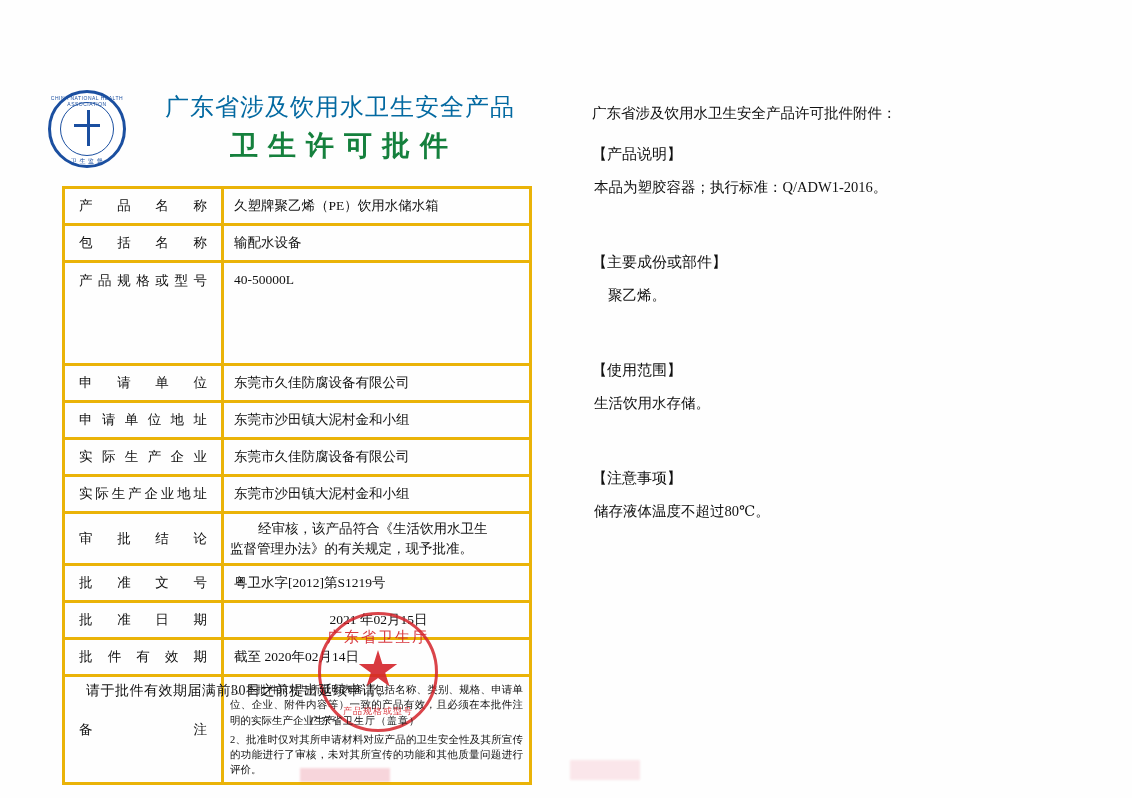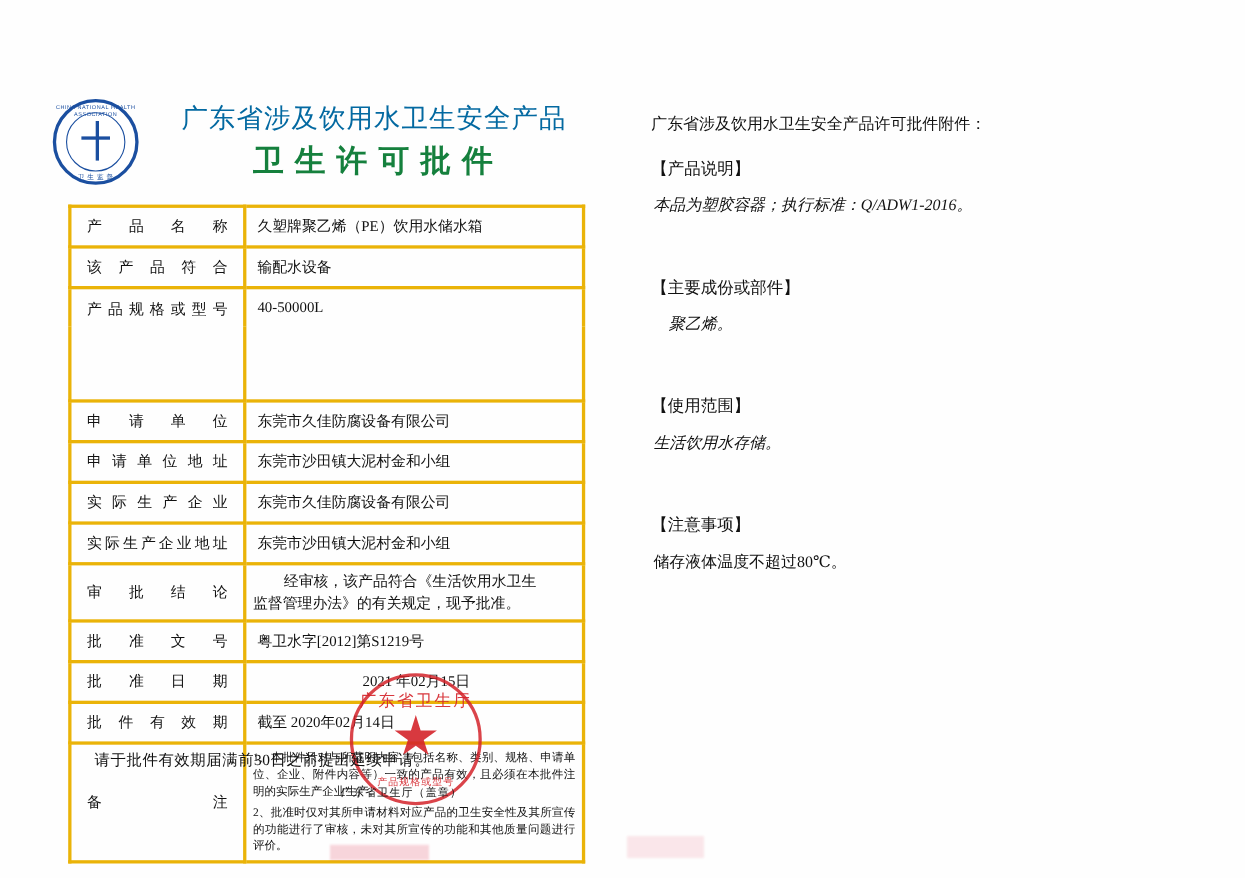--- a/index.html
+++ b/index.html
@@ -228,21 +228,21 @@
   .right-col .sec-title {
     margin: 0 0 6px 0;
     font-size: 15px;
   }
   .right-col .sec-body {
     margin: 0 0 46px 0;
     text-indent: 0;
     padding-left: 2px;
   }
   .right-col .sec-body.indent { padding-left: 16px; }
-  .block-gap-lg { margin-bottom: 52px; font-style: italic; }
+  .block-gap-lg { margin-bottom: 52px; }
 
   
   .smudge {
     position: absolute;
     opacity: 0.18;
     background: #d24;
     filter: blur(1px);
   }
 </style>
 </head>
@@ -265,21 +265,21 @@
     </div>
   </div>
 
   <table class="cert-table">
     <tbody>
       <tr class="row-h34">
         <td class="label">产品名称</td>
         <td class="value">久塑牌聚乙烯（PE）饮用水储水箱</td>
       </tr>
       <tr class="row-h34">
-        <td class="label">该产品符合</td>
+        <td class="label">包括名称</td>
         <td class="value">输配水设备</td>
       </tr>
       <tr class="row-spec">
         <td class="label" rowspan="2" style="vertical-align: top; padding-top: 8px;">产品规格或型号</td>
         <td class="value" style="border-bottom: none;">40-50000L</td>
       </tr>
       <tr class="row-spec-blank">
         <td class="value" style="border-top: none;">&nbsp;</td>
       </tr>
       <tr class="row-h34">

